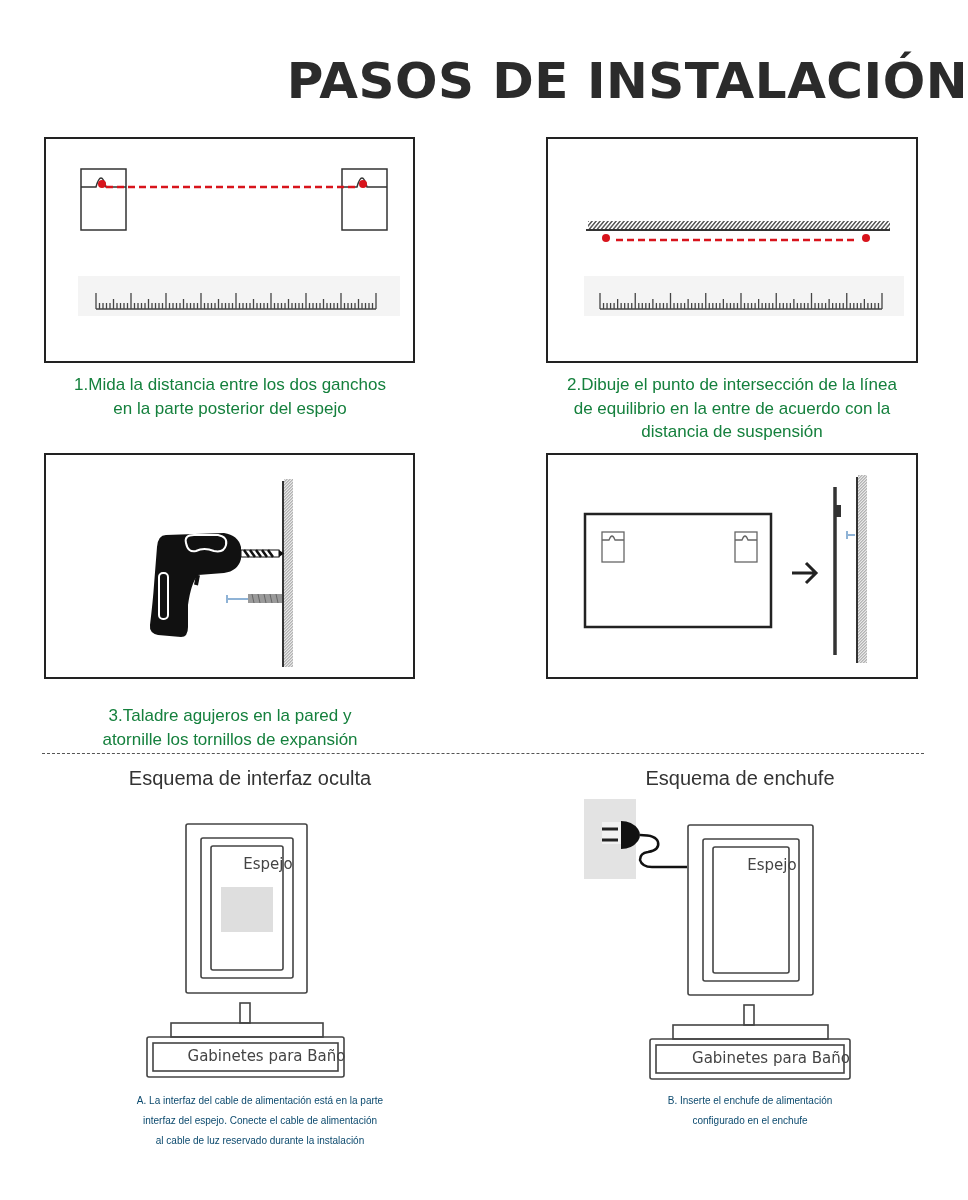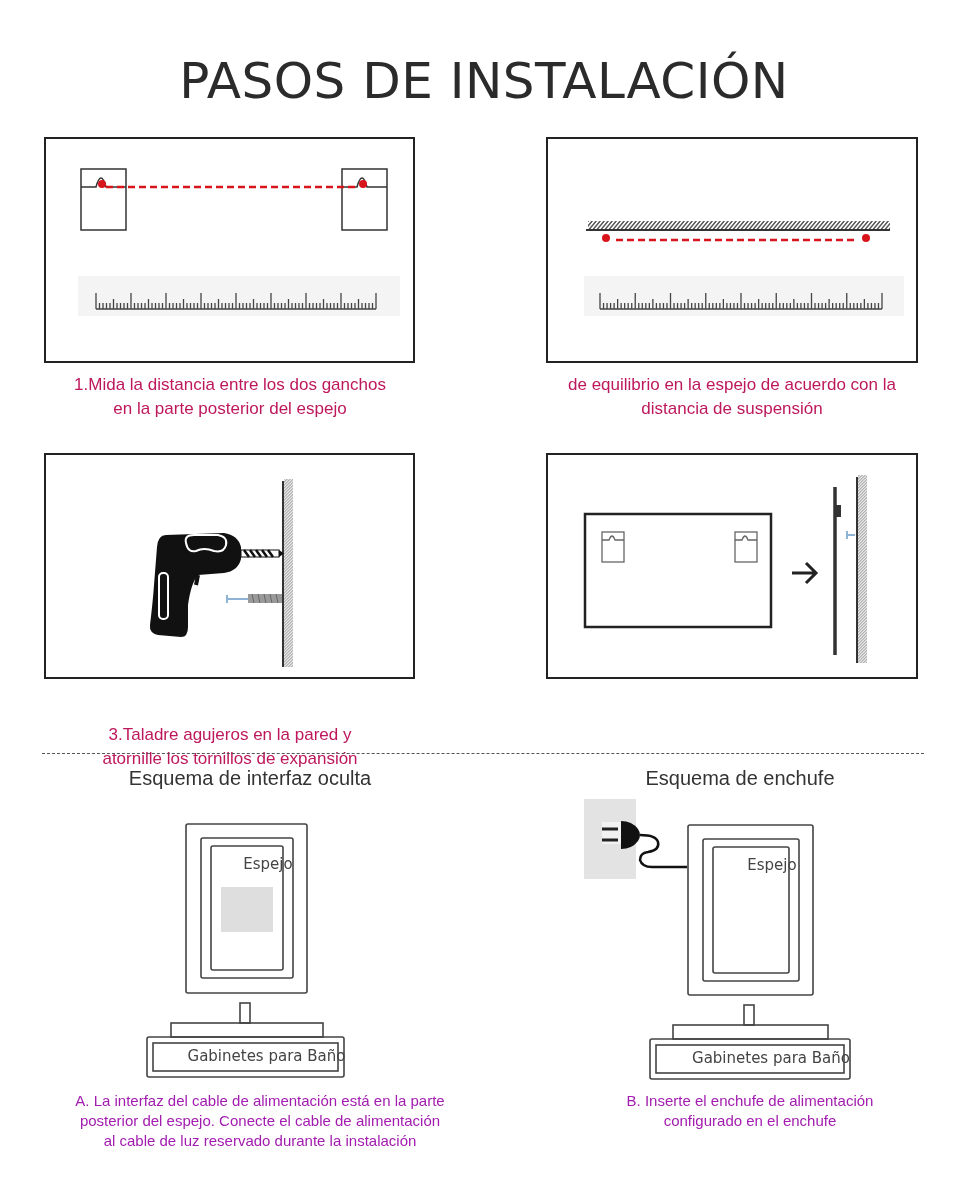--- a/index.html
+++ b/index.html
@@ -1,26 +1,26 @@
 <!DOCTYPE html>
 <html><head>
 <meta charset="utf-8">
 <style>
   html, body { margin: 0; padding: 0; background: #ffffff; }
   body { width: 968px; height: 1200px; position: relative; overflow: hidden;
          font-family: "Liberation Sans", "DejaVu Sans", sans-serif; color: #3a3a3a; }
   .abs { position: absolute; }
-  .title { left: 0; top: 52px; width: 968px; text-align: center; font-size: 50px; font-weight: normal;
+  .title { left: 0; top: 52px; width: 968px; text-align: right; font-size: 50px; font-weight: bold;
            color: #2b2b2b; letter-spacing: 0.5px; font-family: "DejaVu Sans", sans-serif; }
   .panel { border: 2px solid #222; background: #fff; box-sizing: border-box; }
   .panel svg { position: absolute; left: 0; top: 0; }
-  .caption { text-align: center; font-size: 17px; line-height: 23.5px; color: #be185d; font-weight: normal; }
+  .caption { text-align: center; font-size: 17px; line-height: 23.5px; color: #15803d; font-weight: normal; }
   .sep { left: 42px; top: 753px; width: 882px; height: 0; border-top: 1.5px dashed #555; }
   .sub { font-size: 20px; color: #333; text-align: center; }
-  .desc { text-align: center; font-size: 15px; line-height: 20px; color: #a21caf; }
+  .desc { text-align: center; font-size: 10px; line-height: 20px; color: #0c4a6e; }
   .lbl { font-family: "DejaVu Sans", sans-serif; margin-left: 21px; }
 </style>
 </head>
 <body>
 
 <div class="abs title">PASOS DE INSTALACIÓN</div>
 
 <div class="abs panel" style="left:44px;top:137px;width:371px;height:226px;">
   <svg width="371" height="226" viewBox="0 0 371 226">
 
@@ -233,21 +233,22 @@
         </g>
     </g>
   </svg>
 </div>
 
 <div class="abs caption" style="left:20px;top:373px;width:420px;">
   <div>1.Mida la distancia entre los dos ganchos</div>
   <div>en la parte posterior del espejo</div>
 </div>
 <div class="abs caption" style="left:522px;top:373px;width:420px;">
-  <div>de equilibrio en la espejo de acuerdo con la</div>
+  <div>2.Dibuje el punto de intersección de la línea</div>
+  <div>de equilibrio en la entre de acuerdo con la</div>
   <div>distancia de suspensión</div>
 </div>
 
 <div class="abs panel" style="left:44px;top:453px;width:371px;height:226px;">
   <svg width="371" height="226" viewBox="0 0 371 226">
     <defs>
       <pattern id="vh3" width="5" height="3" patternUnits="userSpaceOnUse" patternTransform="skewY(-45)">
         <rect width="5" height="3" fill="#fff"></rect>
         <line x1="0" y1="1.2" x2="5" y2="1.2" stroke="#666" stroke-width="1"></line>
       </pattern>
@@ -298,21 +299,21 @@
       <line x1="299" y1="80" x2="307" y2="80" stroke="#8fb3d6" stroke-width="2"></line>
       <line x1="299" y1="76" x2="299" y2="84" stroke="#8fb3d6" stroke-width="2"></line>
     </g>
     <g>
       <rect x="310" y="20" width="9" height="188" fill="url(#vh4)"></rect>
       <line x1="309" y1="22" x2="309" y2="208" stroke="#333" stroke-width="2"></line>
     </g>
   </svg>
 </div>
 
-<div class="abs caption" style="left:20px;top:723px;width:420px;">
+<div class="abs caption" style="left:20px;top:704px;width:420px;">
   <div>3.Taladre agujeros en la pared y</div>
   <div>atornille los tornillos de expansión</div>
 </div>
 <div class="abs caption" style="left:522px;top:690px;width:420px;">
 </div>
 
 <div class="abs sep"></div>
 
 <div class="abs sub" style="left:60px;top:767px;width:380px;">Esquema de interfaz oculta</div>
 <div class="abs sub" style="left:550px;top:767px;width:380px;">Esquema de enchufe</div>
@@ -349,19 +350,19 @@
     <rect x="93" y="230" width="155" height="14" fill="none" stroke="#444" stroke-width="1.6"></rect>
     <rect x="70" y="244" width="200" height="40" rx="2" fill="none" stroke="#444" stroke-width="1.6"></rect>
     <rect x="76" y="250" width="188" height="28" fill="none" stroke="#444" stroke-width="1.6"></rect>
   </svg>
   <div class="abs lbl" style="left:133px;top:61px;width:76px;text-align:center;font-size:15px;color:#444;">Espejo</div>
   <div class="abs lbl" style="left:76px;top:254px;width:188px;text-align:center;font-size:15px;color:#444;">Gabinetes para Baño</div>
 </div>
 
 <div class="abs desc" style="left:20px;top:1091px;width:480px;">
   <div>A. La interfaz del cable de alimentación está en la parte</div>
-  <div>posterior del espejo. Conecte el cable de alimentación</div>
+  <div>interfaz del espejo. Conecte el cable de alimentación</div>
   <div>al cable de luz reservado durante la instalación</div>
 </div>
 <div class="abs desc" style="left:540px;top:1091px;width:420px;">
   <div>B. Inserte el enchufe de alimentación</div>
   <div>configurado en el enchufe</div>
 </div>
 
 </body></html>

